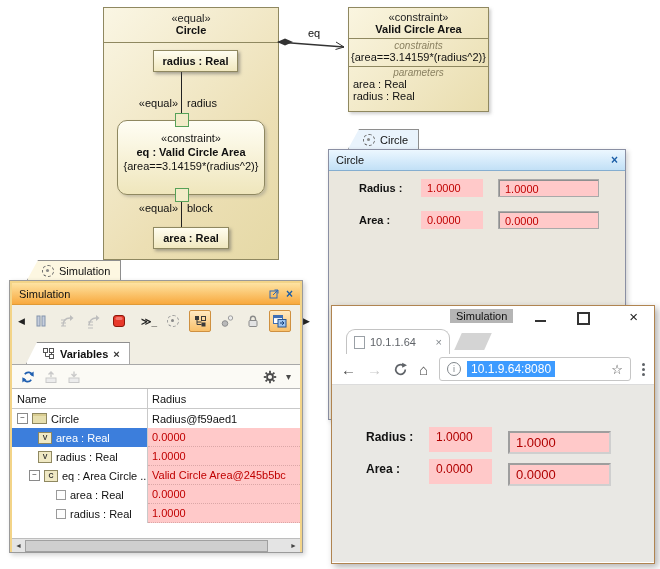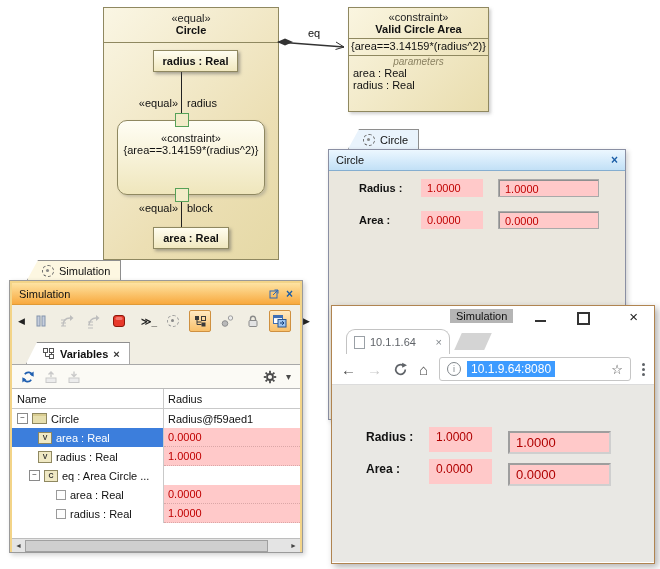--- a/index.html
+++ b/index.html
@@ -61,21 +61,21 @@
   .vtabs{height:27px;flex:none;position:relative;border-bottom:1px solid #a8a8a8;margin:0 2px}
   .vtab{position:absolute;left:14px;bottom:0;display:flex;gap:5px;align-items:center;background:#fff;
         border:1px solid #8e8e8e;border-bottom:none;padding:4px 9px 4px 15px;font-size:11px;font-weight:bold;
         clip-path:polygon(11px 0,100% 0,100% 100%,0 100%)}
   .vtab-x{font-weight:bold;color:#333;font-size:11px}
   .vtoolbar{height:23px;flex:none;background:#fbfaf5;border-bottom:1px solid #b9b9b9;display:flex;
             align-items:center;gap:9px;padding:0 9px;margin:0 2px}
   .sp{flex:1}
   .vtable{flex:1;background:#fff;display:flex;flex-direction:column;margin:0 2px;overflow:hidden;font-size:11px}
   .vhead{display:flex;height:19px;flex:none;border-bottom:1px solid #c9c9c9}
-  .vcn{width:152px;flex:none;border-right:1px solid #c9c9c9;padding-left:5px;box-sizing:border-box;
+  .vcn{width:136px;flex:none;border-right:1px solid #c9c9c9;padding-left:5px;box-sizing:border-box;
        display:flex;align-items:center;gap:4px;overflow:hidden;white-space:nowrap}
   .vcv{flex:1;padding-left:4px;display:flex;align-items:center;overflow:hidden;white-space:nowrap}
   .vrow{display:flex;height:19px;flex:none;align-items:stretch}
   .pink{background:#ffc9c9;color:#c00000;border-bottom:1px dotted #dba7a7}
   .sel .vcn{background:#3c7edc;color:#fff}
   .exp{width:9px;height:9px;border:1px solid #8a8a8a;background:#fff;font-size:8px;line-height:7px;
        text-align:center;display:inline-block;flex:none;color:#333}
   .icb{width:13px;height:9px;background:#e7dfae;border:1px solid #8f8860;box-shadow:inset 0 2px 0 #d9cd92;flex:none}
   .icv{width:12px;height:10px;background:#f0e9c4;border:1px solid #8f8860;font-size:7px;font-weight:bold;
        line-height:10px;text-align:center;flex:none;color:#333}
@@ -132,20 +132,21 @@
   <div class="abs vline" style="left:181px;top:72px;height:48px"></div>
   <div class="abs vline" style="left:181px;top:201px;height:26px"></div>
 
   <div class="abs pbox" style="left:153px;top:50px;width:83px;height:20px">radius : Real</div>
 
   <div class="abs dlab" style="left:126px;top:97px;width:52px;text-align:right">«equal»</div>
   <div class="abs dlab" style="left:187px;top:97px">radius</div>
 
   <div class="abs cprop" style="left:117px;top:120px;width:148px;height:75px">
     <div class="l1">«constraint»</div>
+    <div class="l2">eq : Valid Circle Area</div>
     <div class="l3">{area==3.14159*(radius^2)}</div>
   </div>
   <div class="abs port" style="left:175px;top:113px"></div>
   <div class="abs port" style="left:175px;top:188px"></div>
 
   <div class="abs dlab" style="left:126px;top:202px;width:52px;text-align:right">«equal»</div>
   <div class="abs dlab" style="left:187px;top:202px">block</div>
 
   <div class="abs pbox" style="left:153px;top:227px;width:74px;height:20px">area : Real</div>
 
@@ -155,20 +156,21 @@
     <path d="M67 19 L59 14 M67 19 L58.5 21.5" stroke="#333" stroke-width="1" fill="none"></path>
   </svg>
   <div class="abs dlab" style="left:308px;top:27px">eq</div>
 
   <div class="abs cblk" style="left:348px;top:7px;width:139px;height:103px">
     <div class="cb-h">
       <div class="ster">«constraint»</div>
       <div class="bname">Valid Circle Area</div>
     </div>
     <div class="cb-s">
+      <div class="ital">constraints</div>
       <div>{area==3.14159*(radius^2)}</div>
     </div>
     <div>
       <div class="ital" style="text-align:center">parameters</div>
       <div class="param">area : Real</div>
       <div class="param">radius : Real</div>
     </div>
   </div>
 
   <div class="abs" style="left:328px;top:127px;width:298px;height:293px;z-index:2">
@@ -351,20 +353,21 @@
           </div>
           <div class="vcv pink">1.0000</div>
         </div>
 
         <div class="vrow">
           <div class="vcn" style="padding-left:17px">
             <span class="exp">−</span>
             <span class="icv">C</span>
             <span>eq : Area Circle ...</span>
           </div>
+          <div class="vcv pink">Valid Circle Area@245b5bc</div>
         </div>
 
         <div class="vrow">
           <div class="vcn" style="padding-left:44px">
             <span class="icl"></span>
             <span>area : Real</span>
           </div>
           <div class="vcv pink">0.0000</div>
         </div>
 

